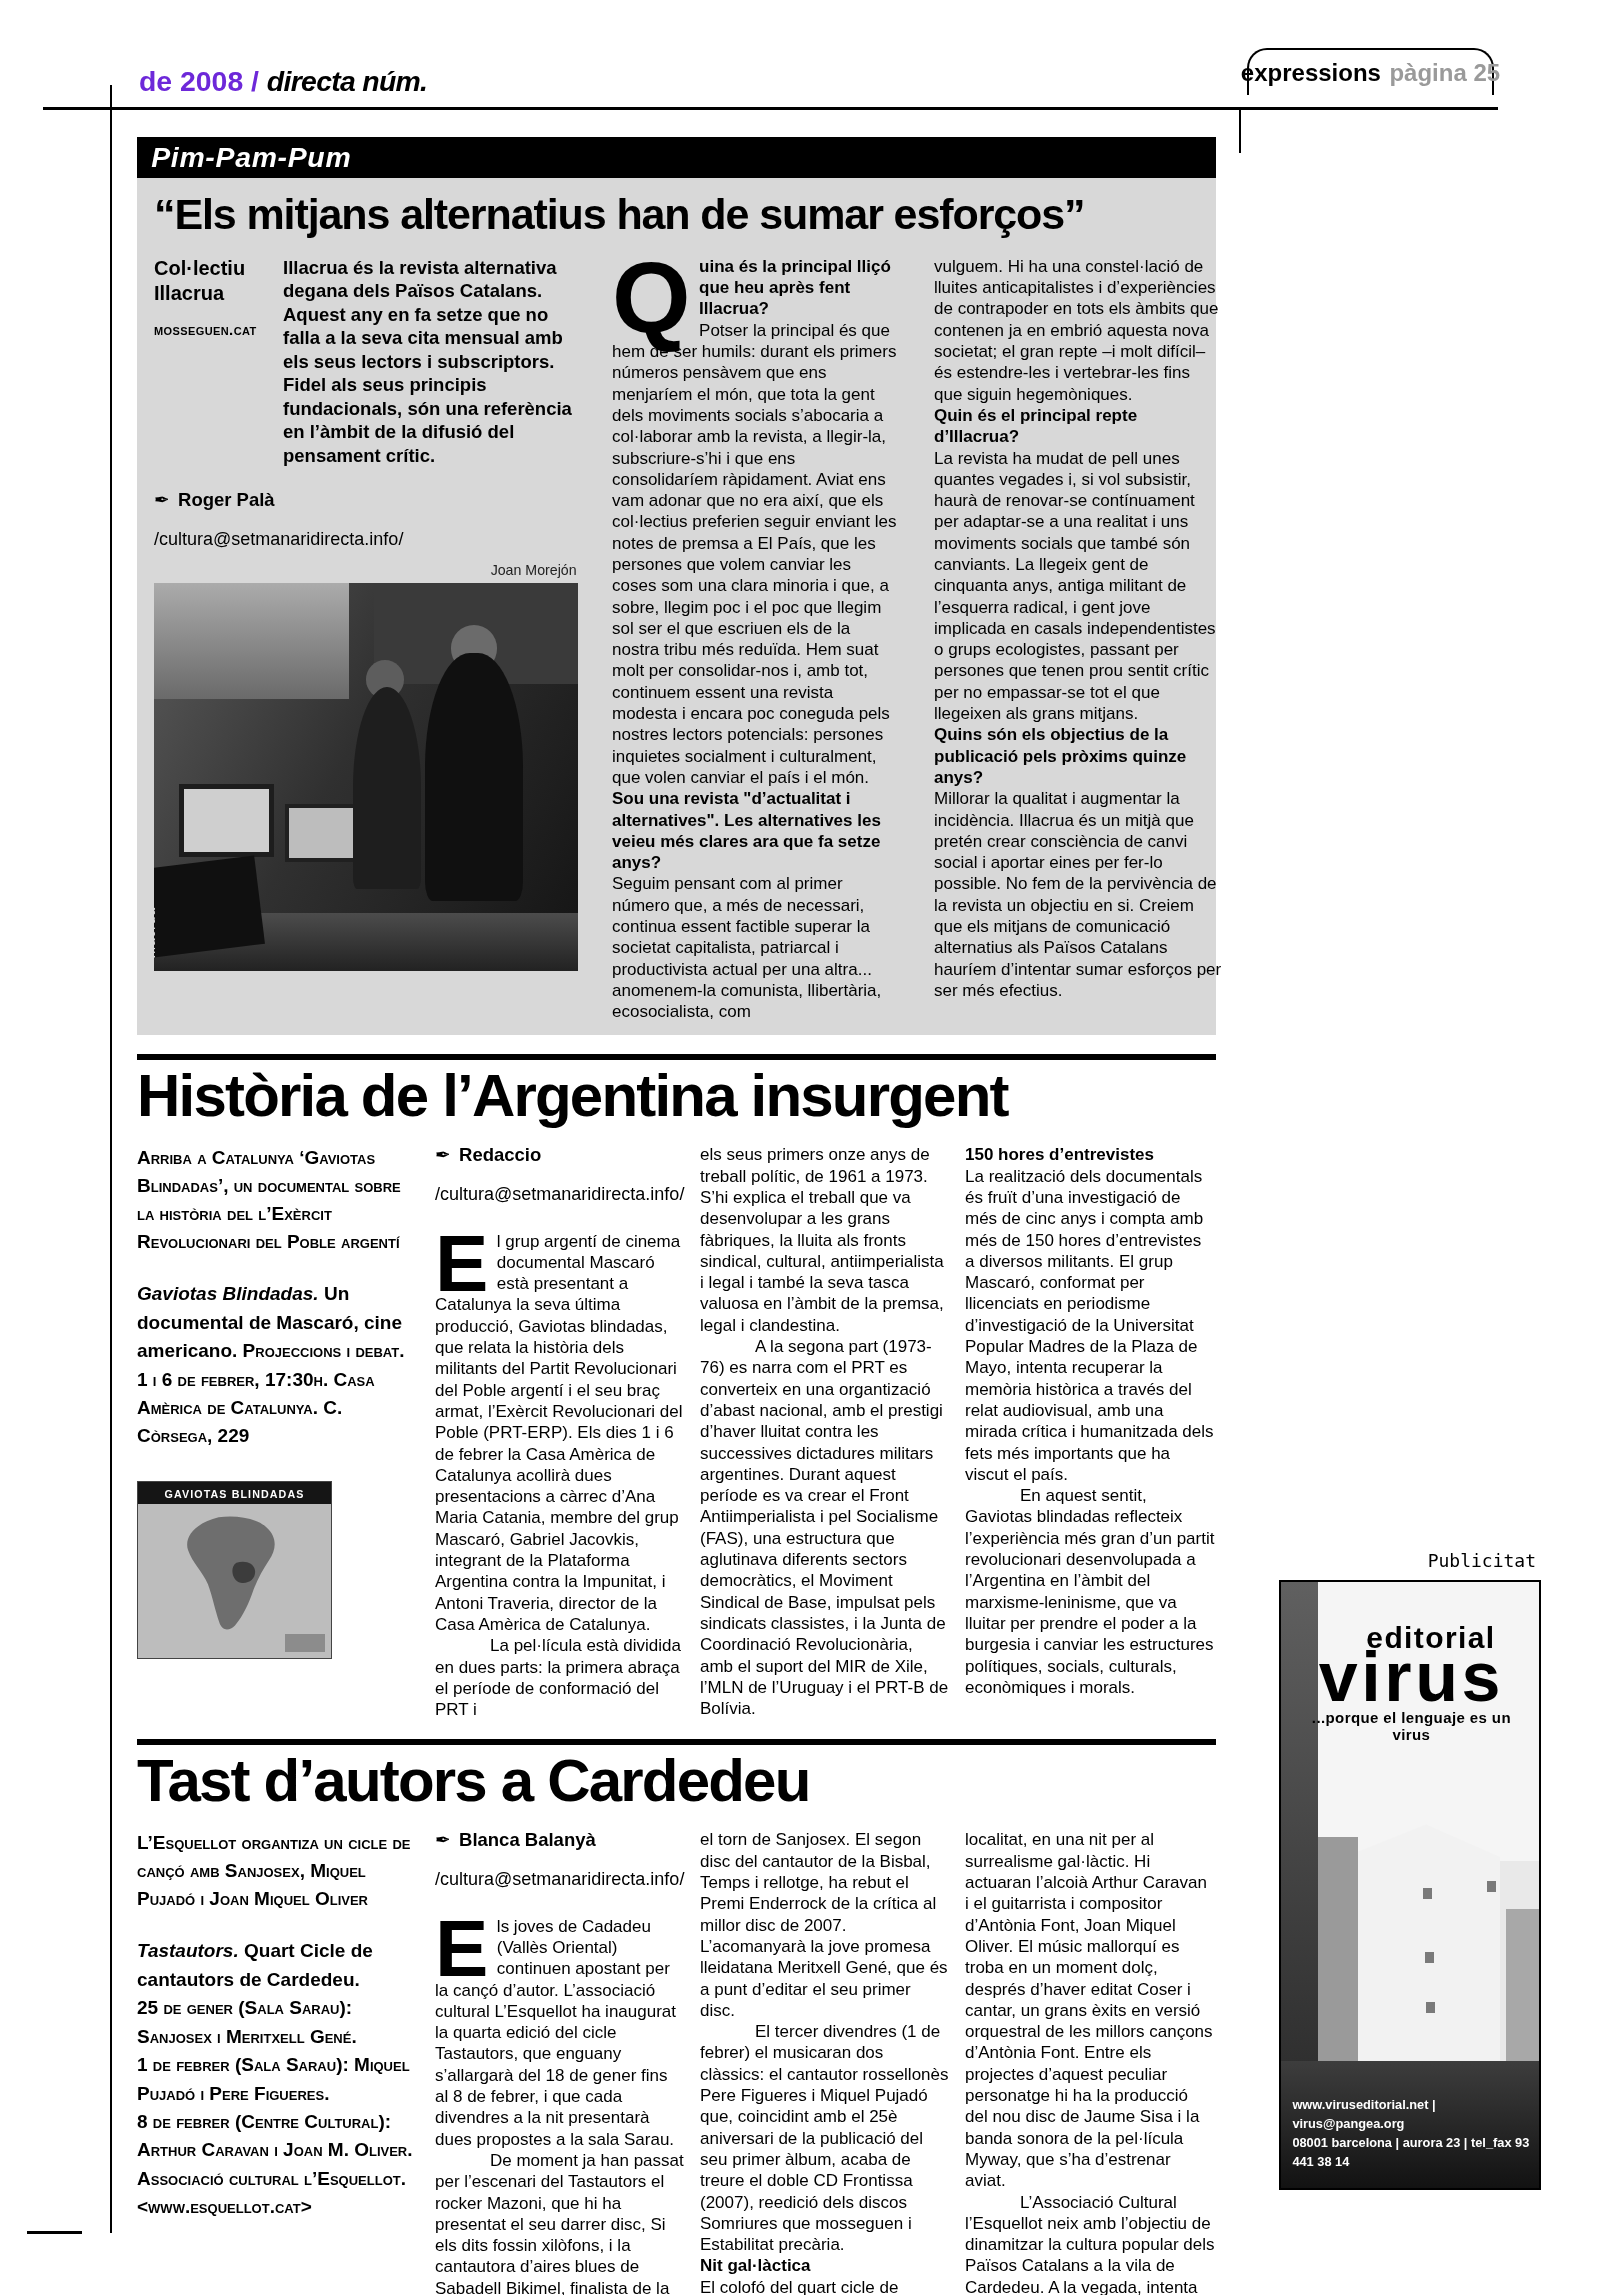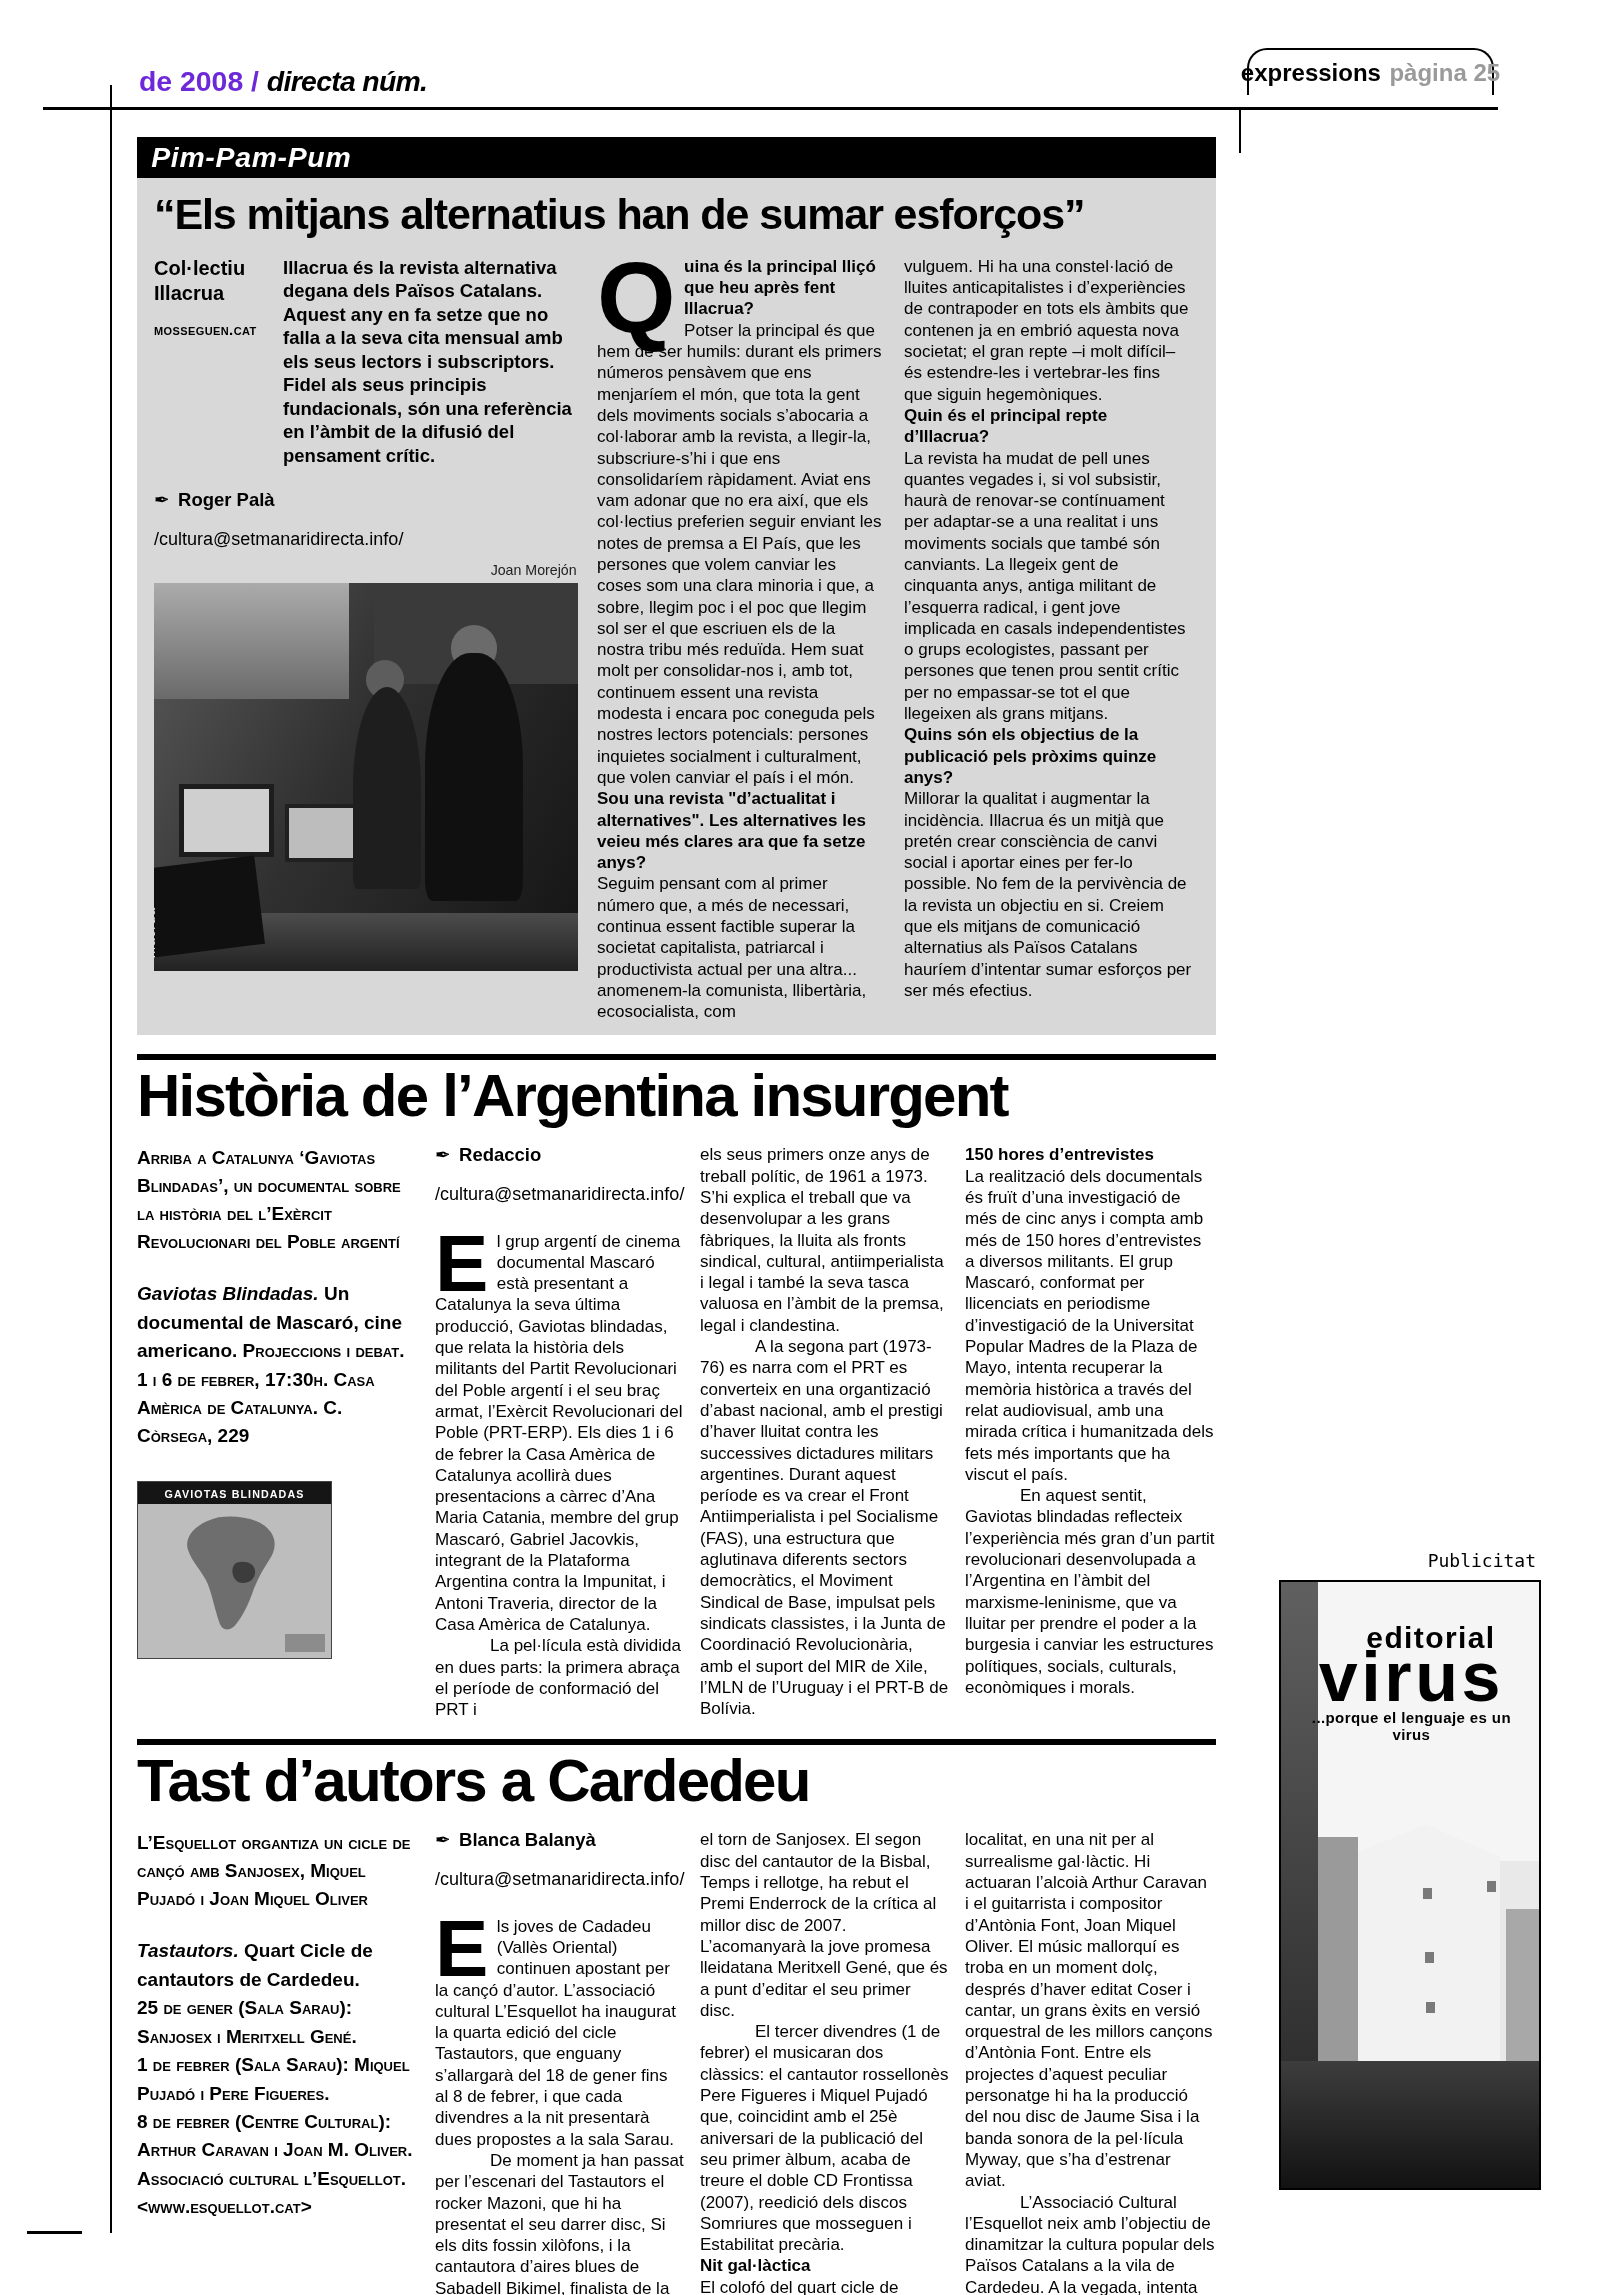--- a/index.html
+++ b/index.html
@@ -21,21 +21,21 @@
 
   .content{position:absolute;left:137px;top:137px;width:1079px;}
 
   
   .kicker-bar{height:41px;background:#000;color:#fff;font-style:italic;font-weight:800;
               font-size:28.4px;line-height:40px;padding-left:14.2px;letter-spacing:0.7px;box-sizing:border-box;}
 
   
   .article1{background:#d8d8d8;padding:11.4px 17px 12.8px 17px;box-sizing:border-box;}
   .a1-title{font-size:43px;font-weight:800;letter-spacing:-1.1px;margin:2.8px 0 18.5px 0;line-height:1.05;}
-  .cols{display:flex;gap:19px;}
+  .cols{display:flex;gap:34px;}
   .a1c1{width:424px;flex:none;}
   .a1c1-top{display:flex;}
   .kicker-block{width:129px;flex:none;font-weight:800;font-size:20px;line-height:25px;}
   .kicker-url{font-size:15px;margin-top:11.4px;letter-spacing:0.4px;font-variant:small-caps;}
   .standfirst1{font-weight:800;font-size:18.5px;line-height:23.5px;flex:1;}
   .byline{margin-top:21.3px;font-size:18.5px;}
   .byline .name{font-weight:800;}
   .pen{margin-right:8.5px;font-size:18.5px;}
   .email{font-size:18px;margin-top:18px;}
   .credit{text-align:right;font-size:14.2px;color:#222;margin:12.8px 1.4px 4.3px 0;}
@@ -279,16 +279,20 @@
     <div class="ad-win" style="left:144px;top:370px;"></div>
     <div class="ad-win" style="left:145px;top:420px;"></div>
     <div class="ad-win" style="left:206px;top:299px;"></div>
     <div class="ad-rightbldg"></div>
     <div class="ad-ground"></div>
     <div class="ad-logo">
       <div class="ad-ed">editorial</div>
       <div class="ad-virus">virus</div>
       <div class="ad-tag">...porque el lenguaje es un virus</div>
     </div>
+    <div class="ad-contact">
+      <div>www.viruseditorial.net | virus@pangea.org</div>
+      <div>08001 barcelona | aurora 23 | tel_fax 93 441 38 14</div>
+    </div>
   </div>
 
 </div>
 
 
 </body></html>

